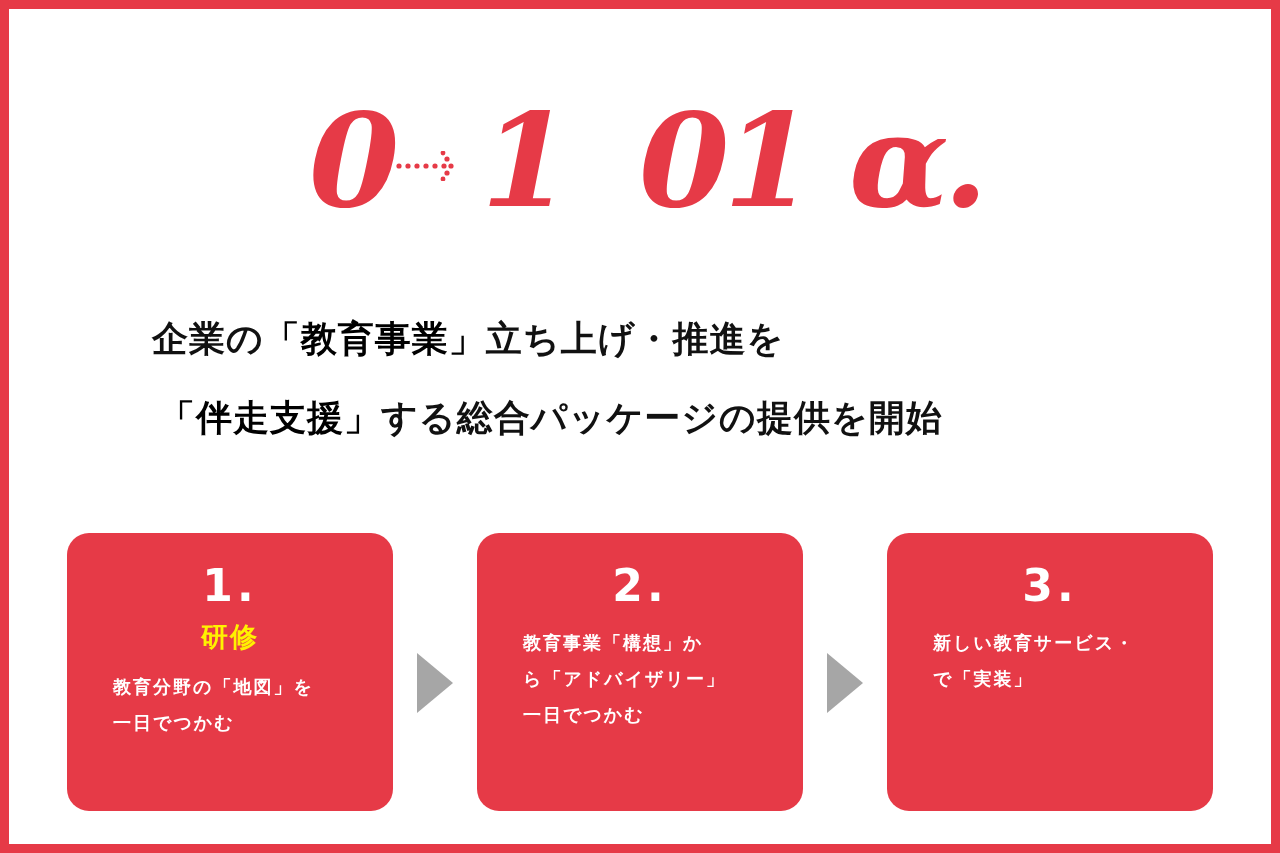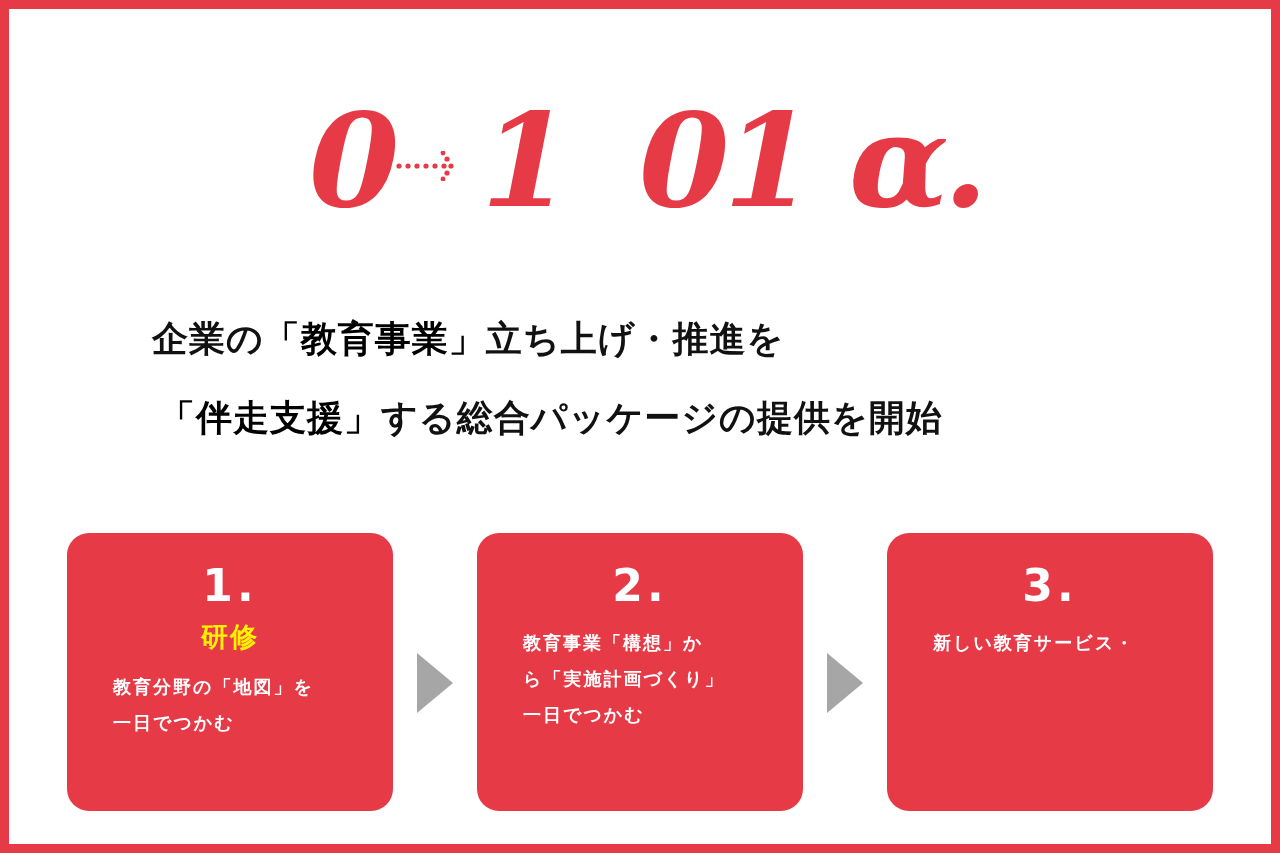--- a/index.html
+++ b/index.html
@@ -90,27 +90,28 @@
       <div>一日でつかむ</div>
     </div>
   </div>
 
   <div class="arrow" style="left:408px;"></div>
 
   <div class="card" style="left:468px;">
     <div class="num">2.</div>
     <div class="desc">
       <div>教育事業「構想」か</div>
-      <div>ら「実施計画づくり」</div>
+      <div>ら「アドバイザリー」</div>
       <div>一日でつかむ</div>
     </div>
   </div>
 
   <div class="arrow" style="left:818px;"></div>
 
   <div class="card" style="left:878px;">
     <div class="num">3.</div>
     <div class="desc">
       <div>新しい教育サービス・</div>
+      <div>で「実装」</div>
     </div>
   </div>
 
 </div>
 
 </body></html>

